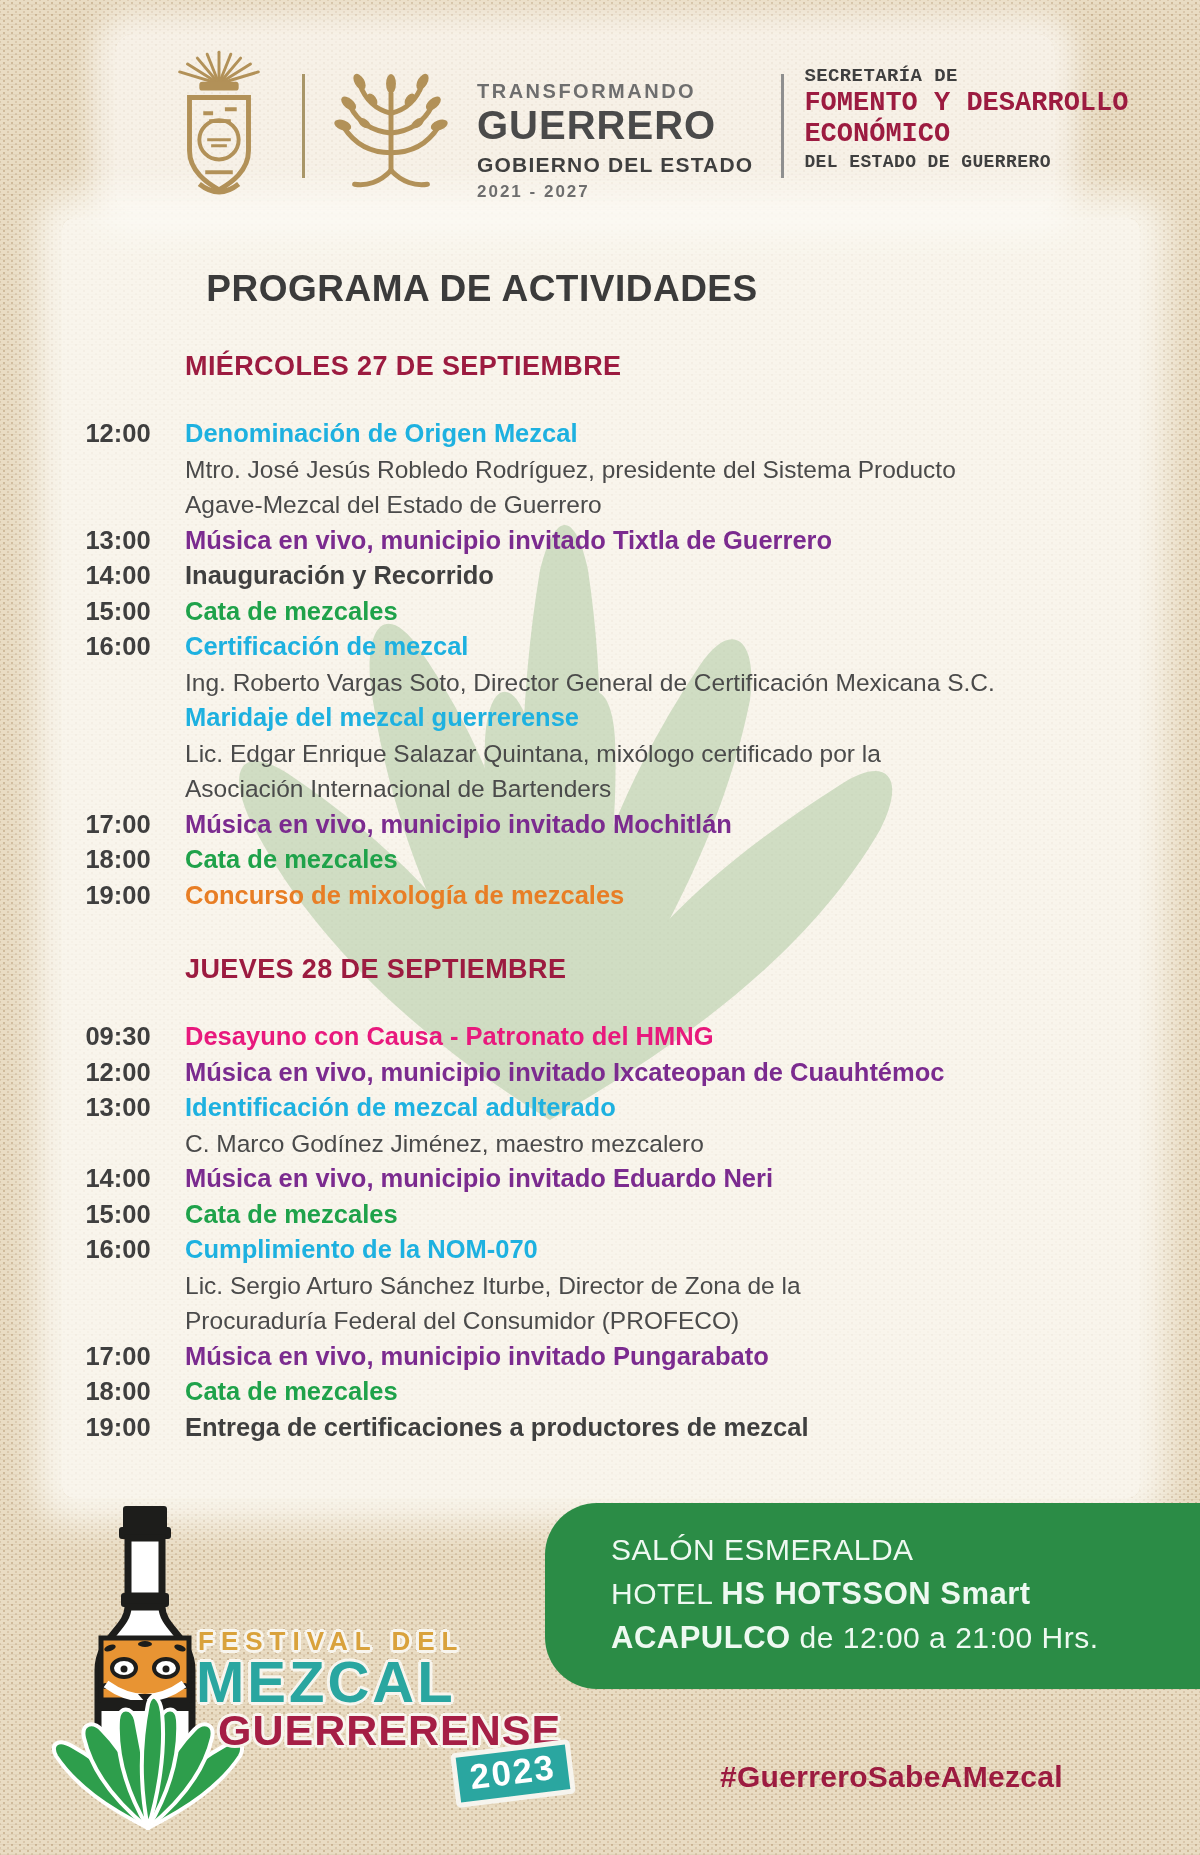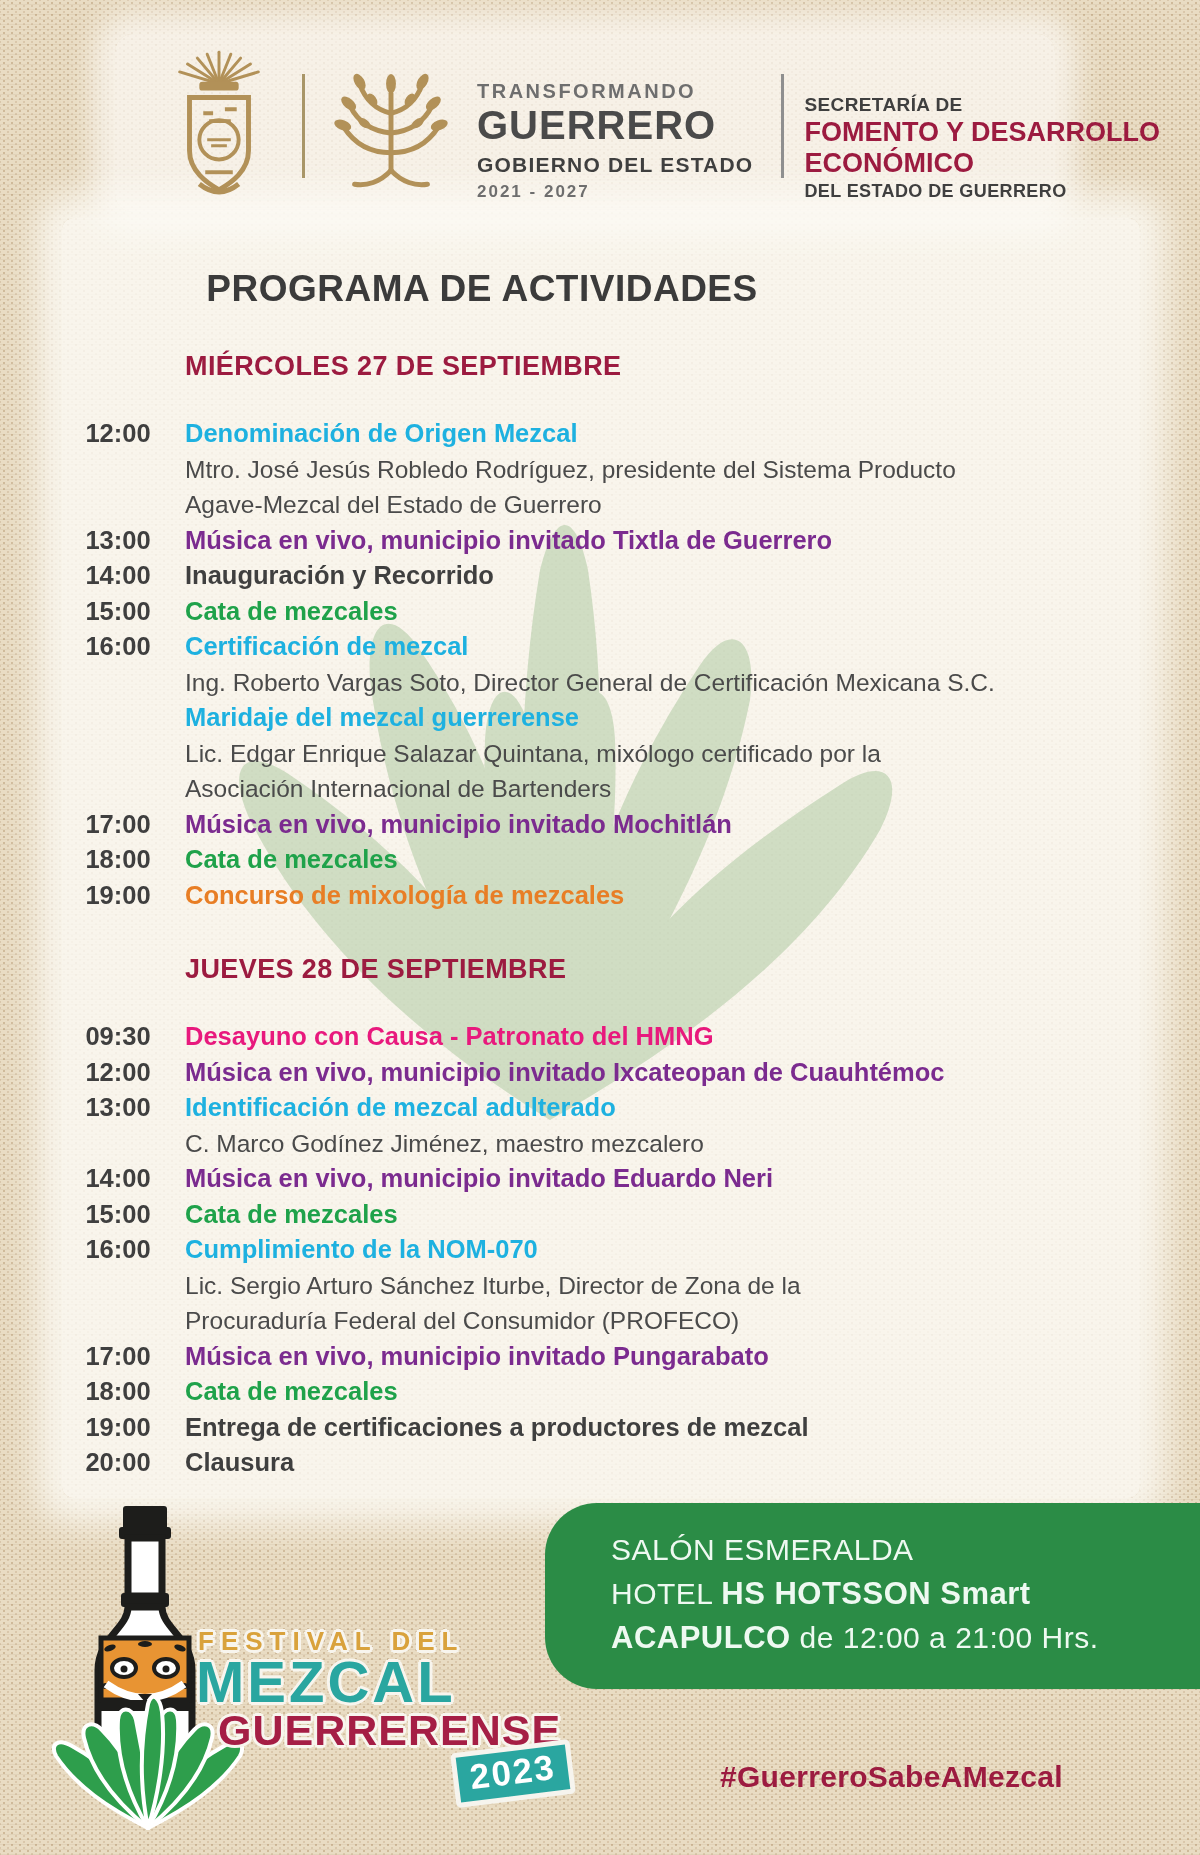--- a/index.html
+++ b/index.html
@@ -23,21 +23,21 @@
   .gov-header{position:absolute;top:48px;left:160px;display:flex;align-items:flex-start;}
   .coat-svg{width:118px;height:158px;flex:none;}
   .vdiv{width:3px;height:104px;background:#a99668;margin:26px 22px 0 24px;flex:none;}
   .vdiv2{width:3px;height:104px;background:#8f8f8f;margin:26px 20px 0 28px;flex:none;}
   .tree-svg{width:128px;height:126px;flex:none;margin-top:22px;}
   .brand-text{margin-left:22px;margin-top:32px;}
   .brand-transformando{font-size:20px;letter-spacing:2.5px;color:#6e6e6e;font-weight:600;}
   .brand-guerrero{font-size:40px;font-weight:800;color:#4a4a4a;letter-spacing:1px;line-height:1.02;margin-top:2px;}
   .brand-gobierno{font-size:21px;font-weight:700;color:#3f3f3f;letter-spacing:1.2px;margin-top:7px;}
   .brand-period{font-size:17px;font-weight:600;color:#6e6e6e;letter-spacing:2px;margin-top:5px;}
-  .secretaria{margin-top:46px;}
+  .secretaria{margin-top:17px;font-family:Liberation Mono, monospace;}
   .sec-small{font-size:19px;font-weight:700;color:#3f3f3f;letter-spacing:.4px;}
   .sec-big{font-size:27px;font-weight:800;color:#9c1b40;line-height:1.06;margin-top:2px;}
   .sec-small2{font-size:18px;font-weight:700;color:#3f3f3f;margin-top:4px;letter-spacing:.4px;}
 
   .page-title{position:absolute;top:268px;left:0;width:964px;margin:0;text-align:center;
     font-size:37px;font-weight:800;color:#3b3b3b;letter-spacing:.5px;}
 
   
   #schedule{position:absolute;left:75px;top:350px;width:1030px;}
   .day-heading{font-size:27px;font-weight:800;color:#9c1b40;letter-spacing:.4px;line-height:32px;margin:0 0 34px 110px;}
@@ -177,21 +177,20 @@
       <div class="event-row"><span class="event-time">13:00</span><span class="event-title" style="color: rgb(30, 177, 224);">Identificación de mezcal adulterado</span></div>
       <div class="event-detail">C. Marco Godínez Jiménez, maestro mezcalero</div>
       <div class="event-row"><span class="event-time">14:00</span><span class="event-title" style="color: rgb(123, 43, 143);">Música en vivo, municipio invitado Eduardo Neri</span></div>
       <div class="event-row"><span class="event-time">15:00</span><span class="event-title" style="color: rgb(31, 162, 74);">Cata de mezcales</span></div>
       <div class="event-row"><span class="event-time">16:00</span><span class="event-title" style="color: rgb(30, 177, 224);">Cumplimiento de la NOM-070</span></div>
       <div class="event-detail">Lic. Sergio Arturo Sánchez Iturbe, Director de Zona de la</div>
       <div class="event-detail">Procuraduría Federal del Consumidor (PROFECO)</div>
       <div class="event-row"><span class="event-time">17:00</span><span class="event-title" style="color: rgb(123, 43, 143);">Música en vivo, municipio invitado Pungarabato</span></div>
       <div class="event-row"><span class="event-time">18:00</span><span class="event-title" style="color: rgb(31, 162, 74);">Cata de mezcales</span></div>
       <div class="event-row"><span class="event-time">19:00</span><span class="event-title" style="color: rgb(63, 63, 63);">Entrega de certificaciones a productores de mezcal</span></div>
-      <div class="event-row"><span class="event-time">20:00</span><span class="event-title" style="color: rgb(63, 63, 63);">Clausura</span></div>
     </main>
 
   <section class="venue-box">
     <div class="venue-line">SALÓN ESMERALDA</div>
     <div class="venue-line"><span>HOTEL </span><b>HS HOTSSON Smart</b></div>
     <div class="venue-line"><b>ACAPULCO</b><span> de 12:00 a 21:00 Hrs.</span></div>
   </section>
 
   <div class="festival-logo">
     <svg class="bottle-svg" viewBox="0 0 300 340" xmlns="http://www.w3.org/2000/svg">

